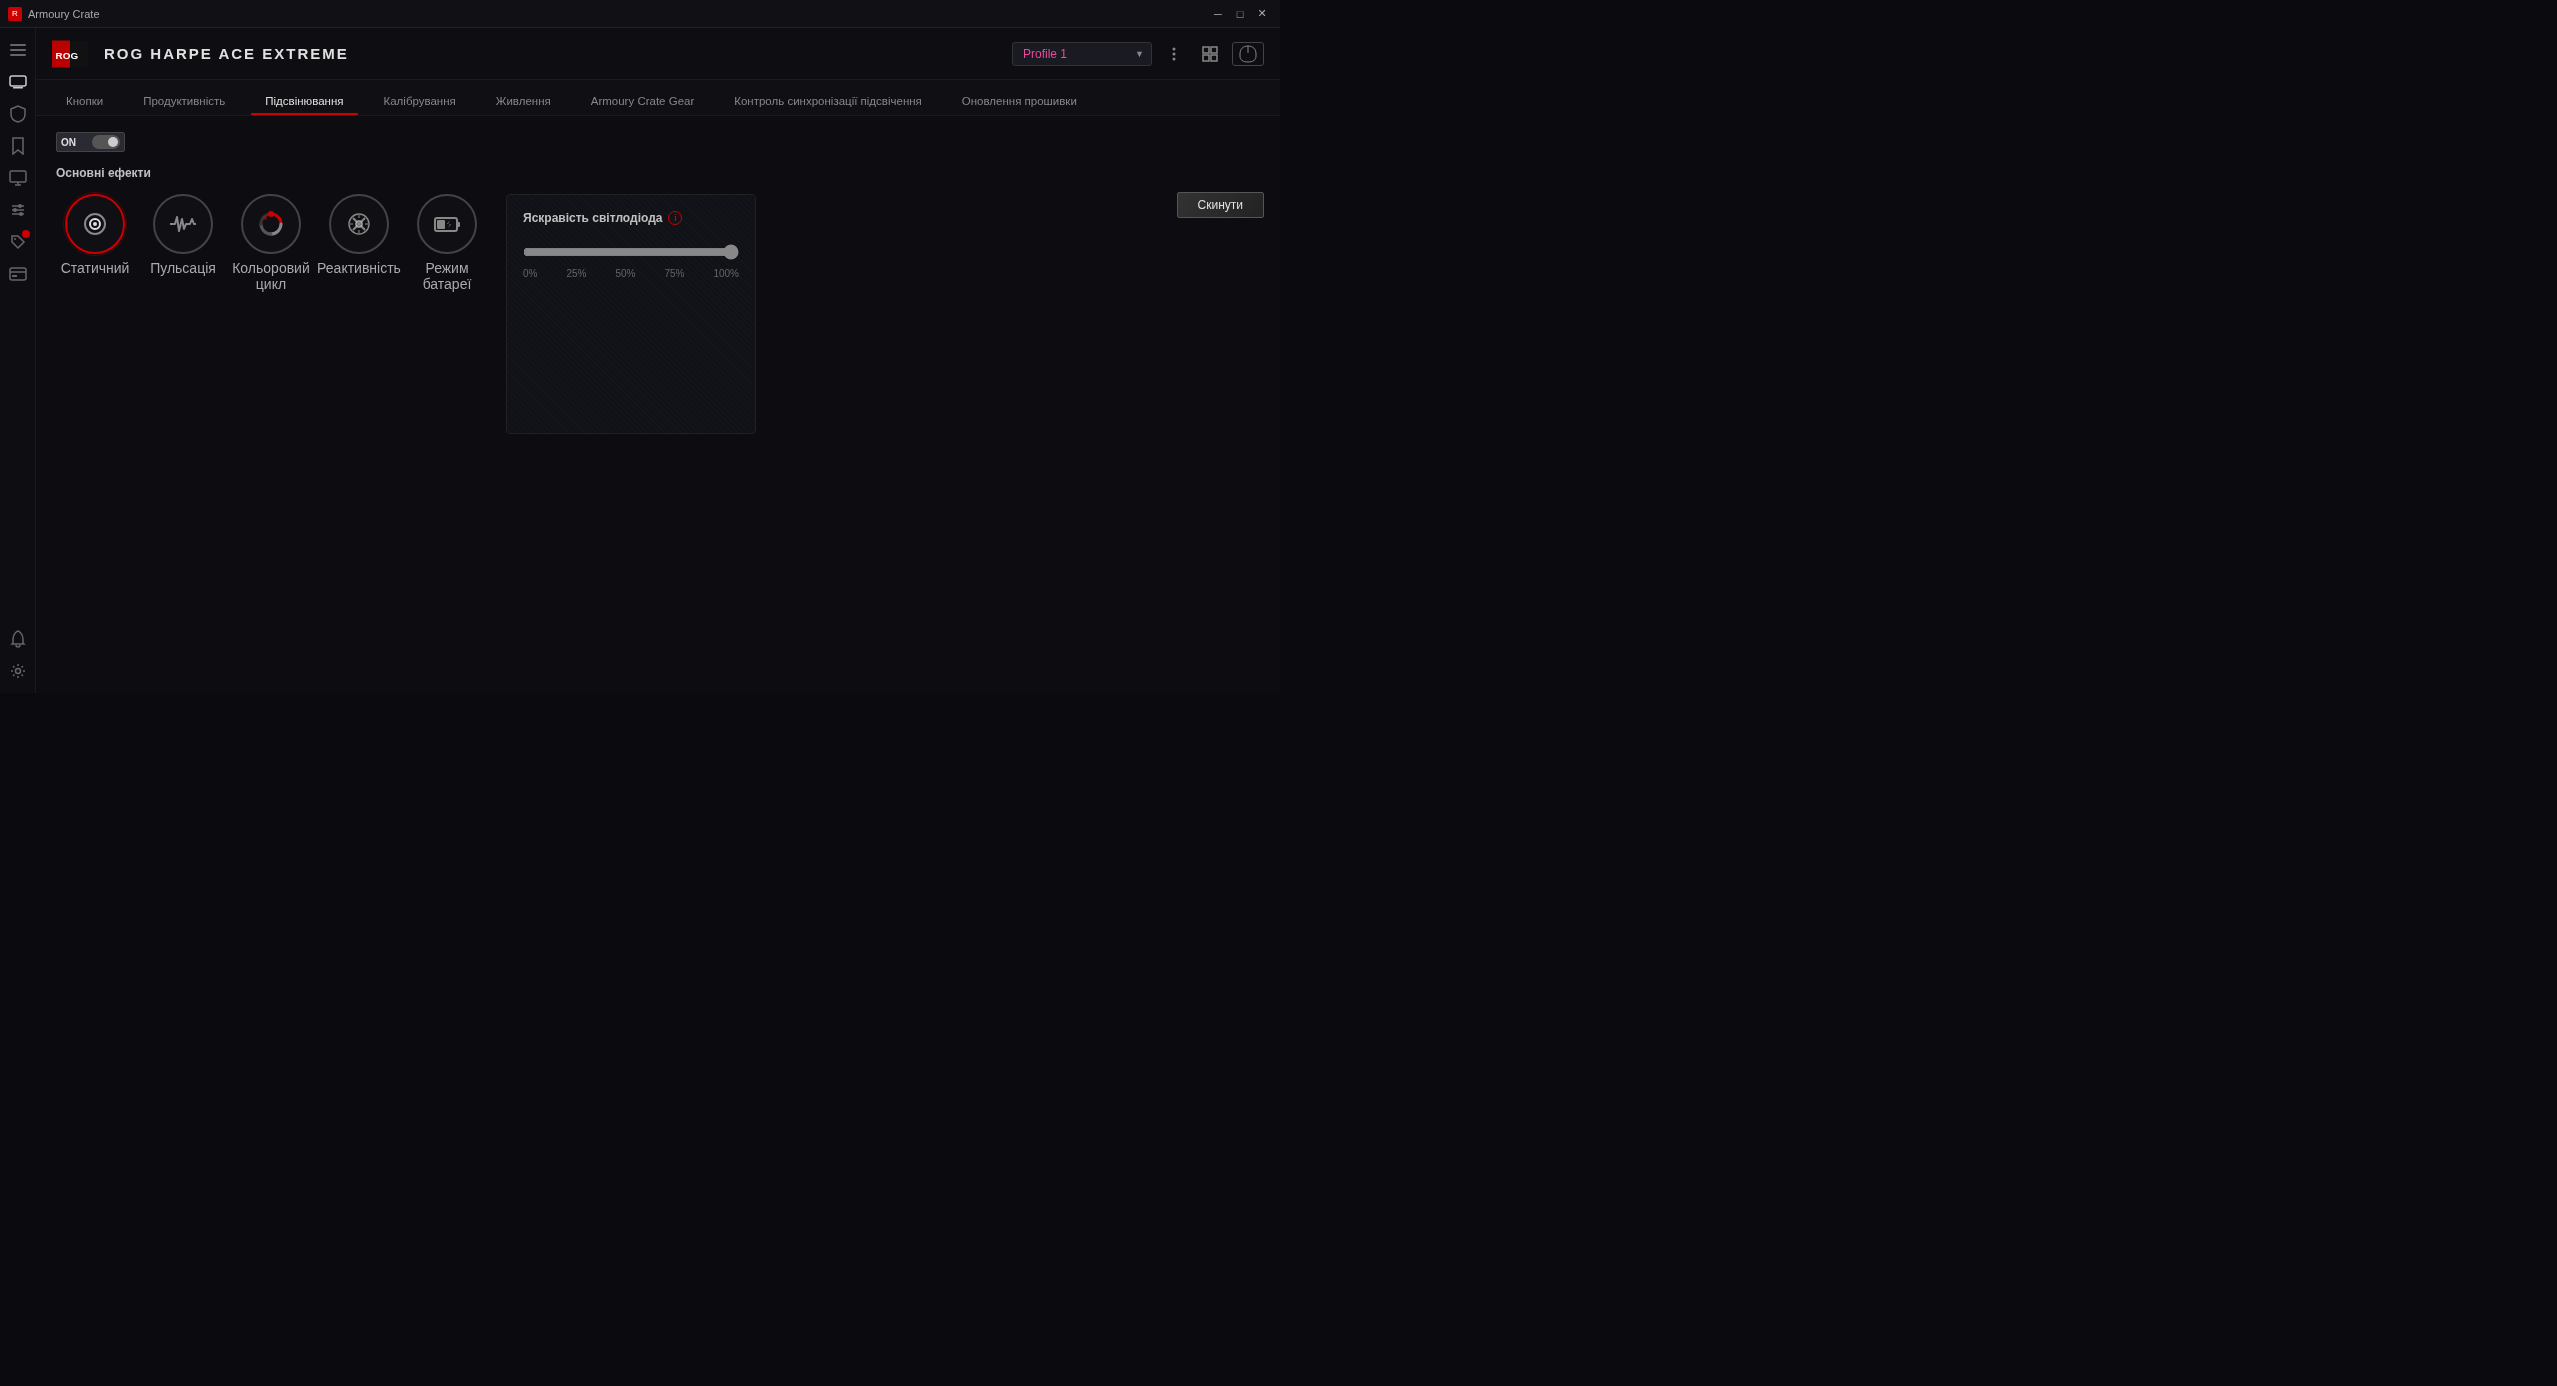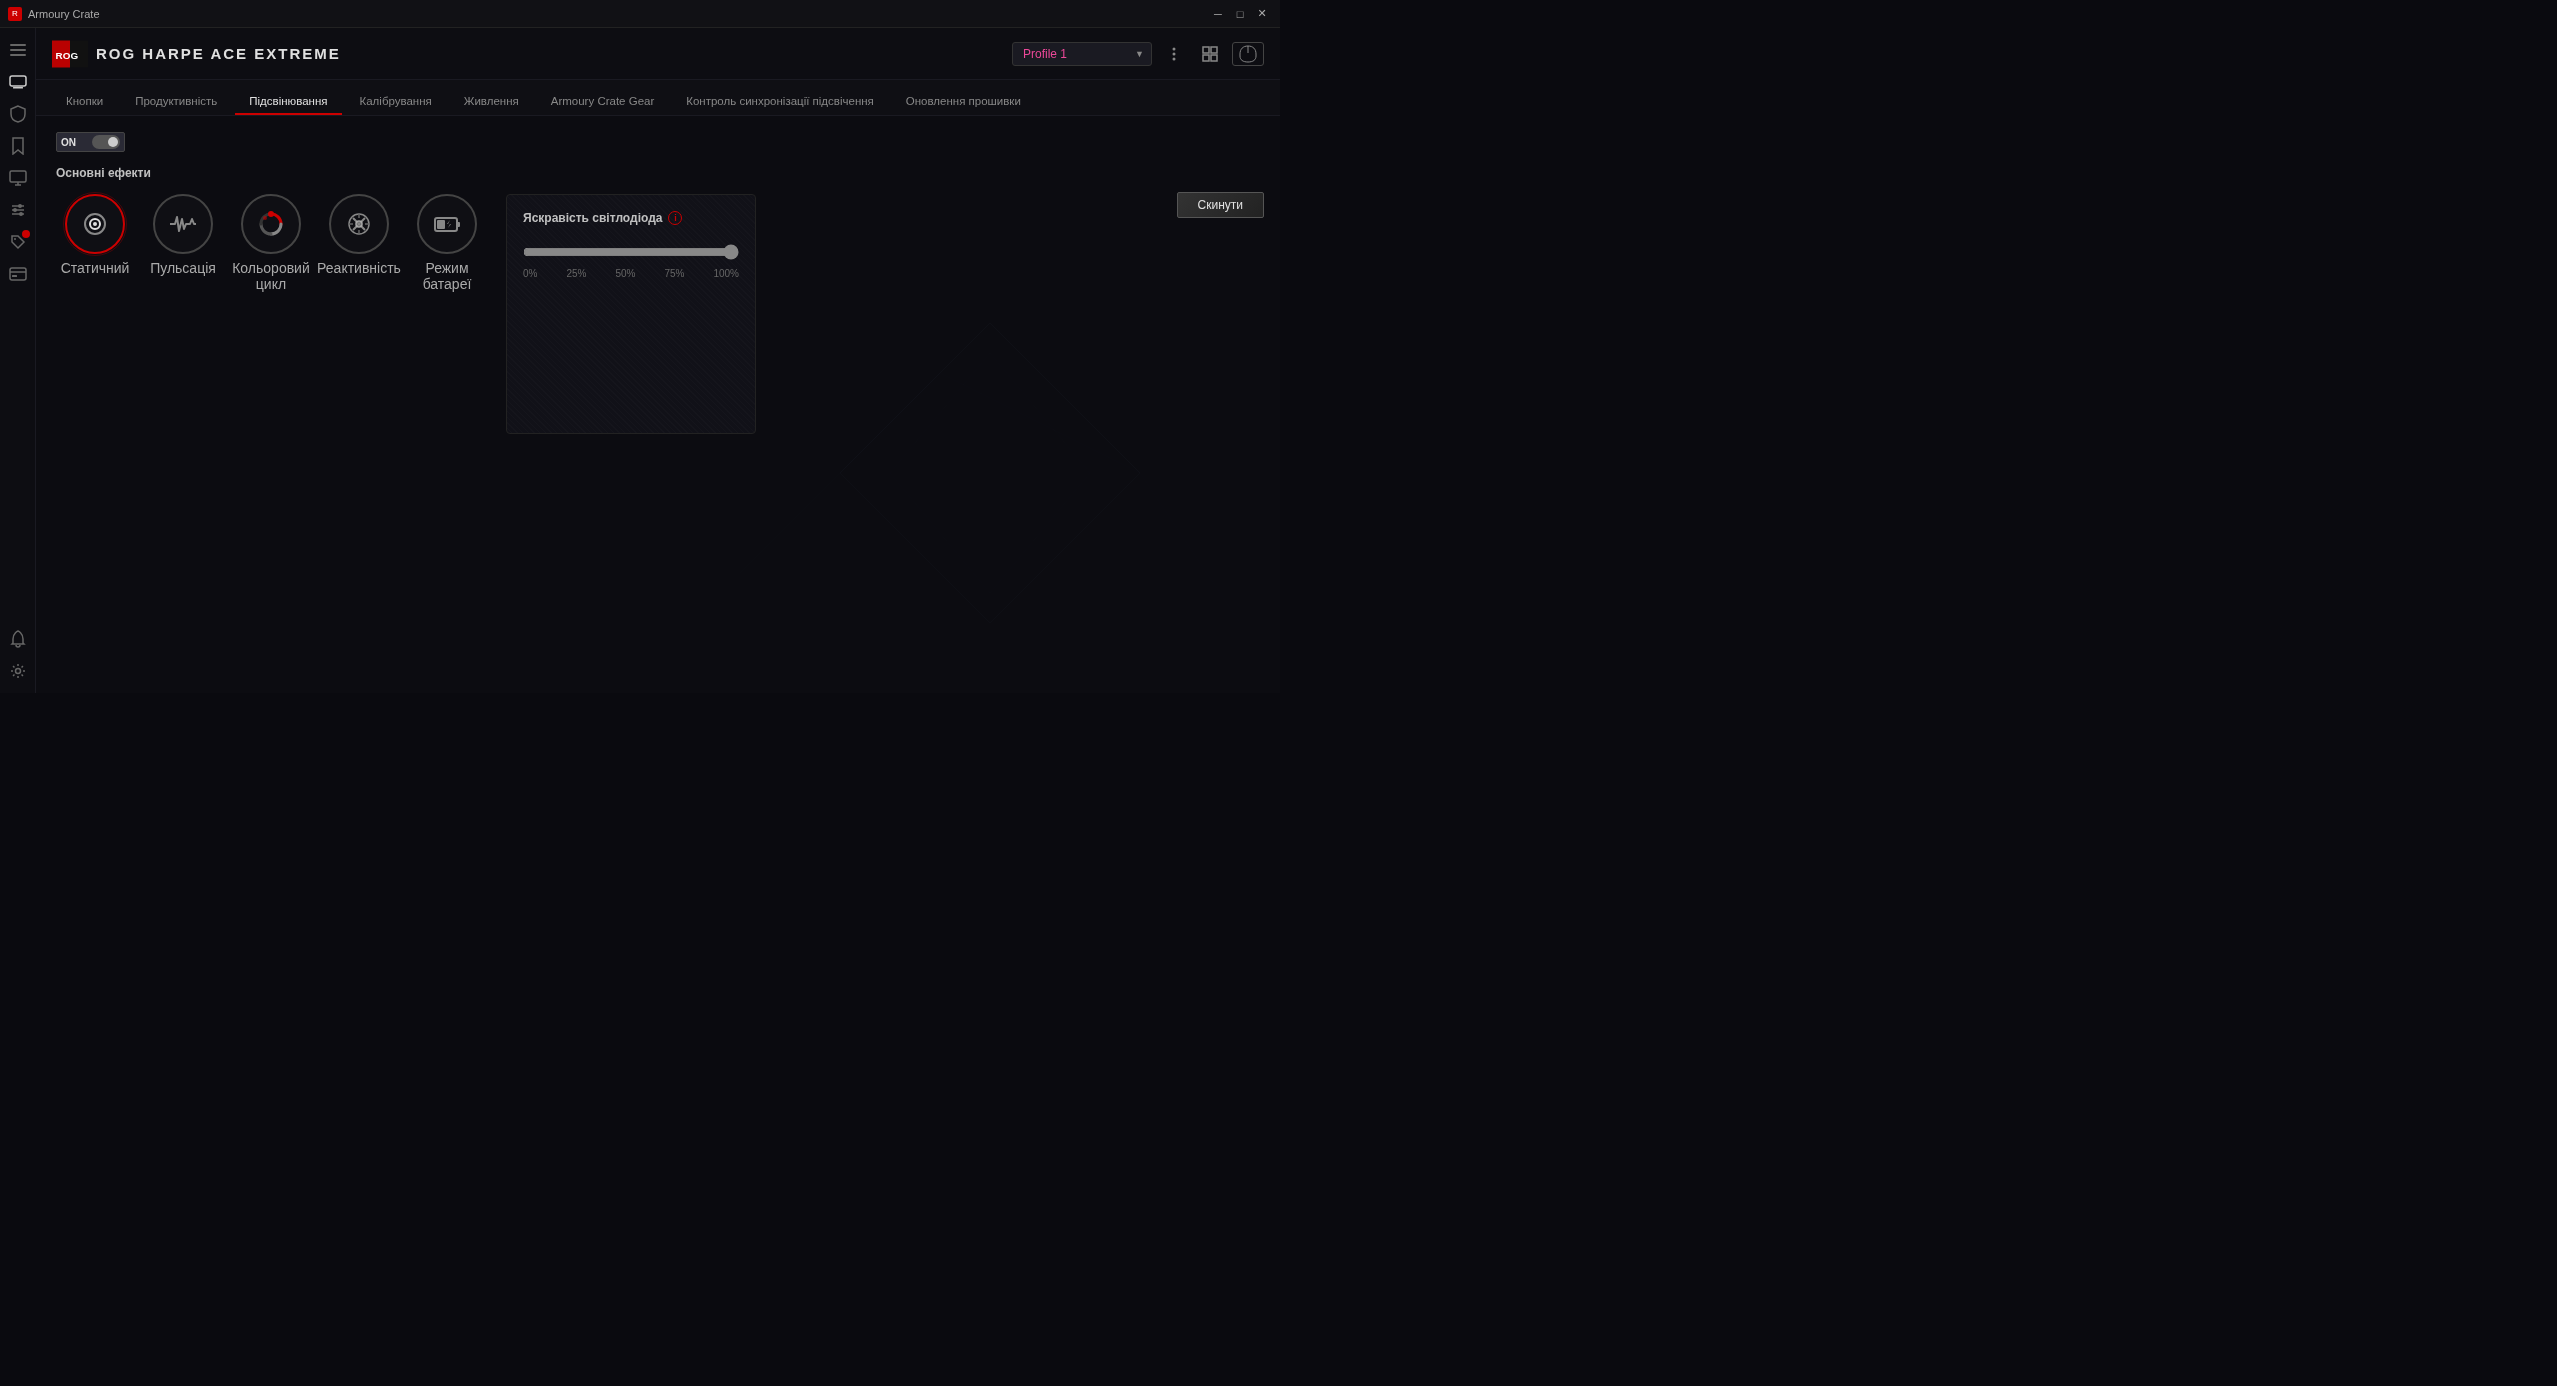--- a/index.html
+++ b/index.html
@@ -143,21 +143,21 @@
       background: #0d0d12;
       display: flex;
       align-items: center;
       padding: 0 16px;
       border-bottom: 1px solid #1a1a22;
       gap: 12px;
     }
     .header-logo {
       display: flex;
       align-items: center;
-      gap: 8px;
+      gap: 16px;
     }
     .rog-logo {
       width: 36px;
       height: 28px;
     }
     .device-name {
       font-size: 15px;
       font-weight: 700;
       color: #e0e0e0;
       letter-spacing: 2px;
@@ -218,21 +218,21 @@
     }
 
     
     .tabs {
       height: 36px;
       background: #0f0f14;
       display: flex;
       align-items: flex-end;
       padding: 0 16px;
       border-bottom: 1px solid #1a1a22;
-      gap: 4px;
+      gap: 12px;
     }
     .tab {
       padding: 6px 14px;
       font-size: 11.5px;
       color: #888;
       cursor: pointer;
       border-bottom: 2px solid transparent;
       white-space: nowrap;
     }
     .tab.active {

